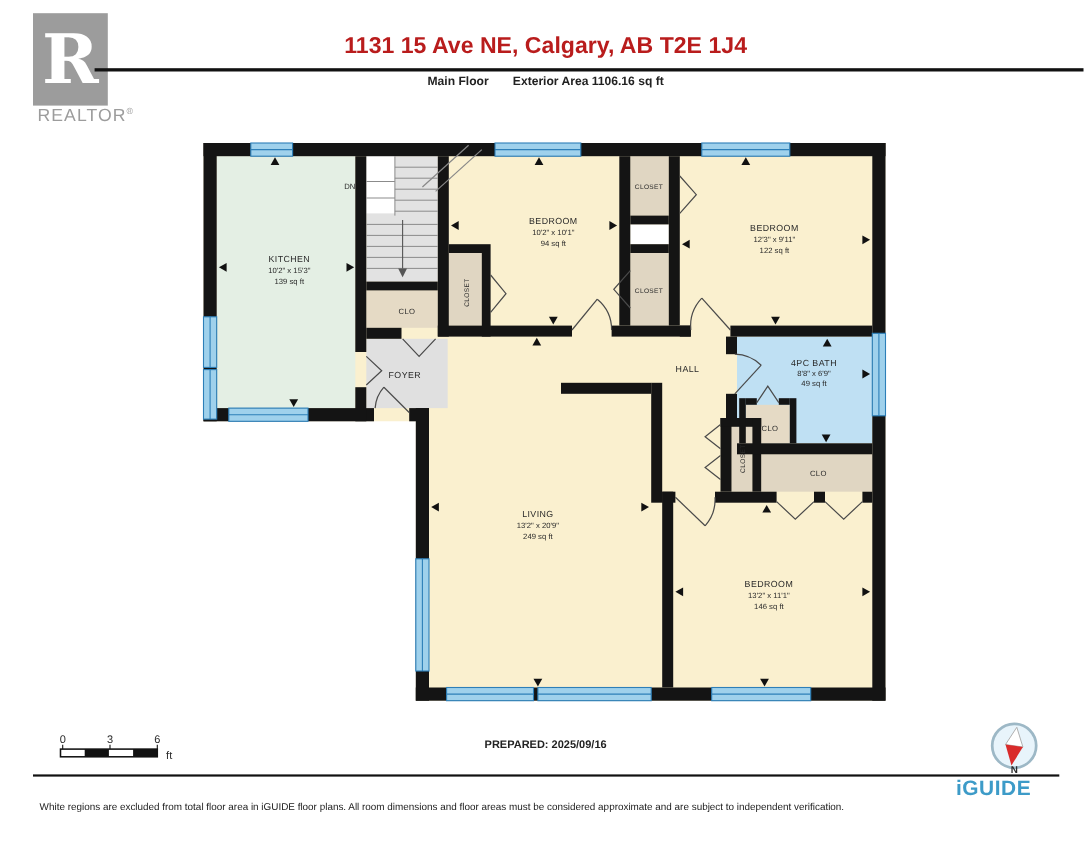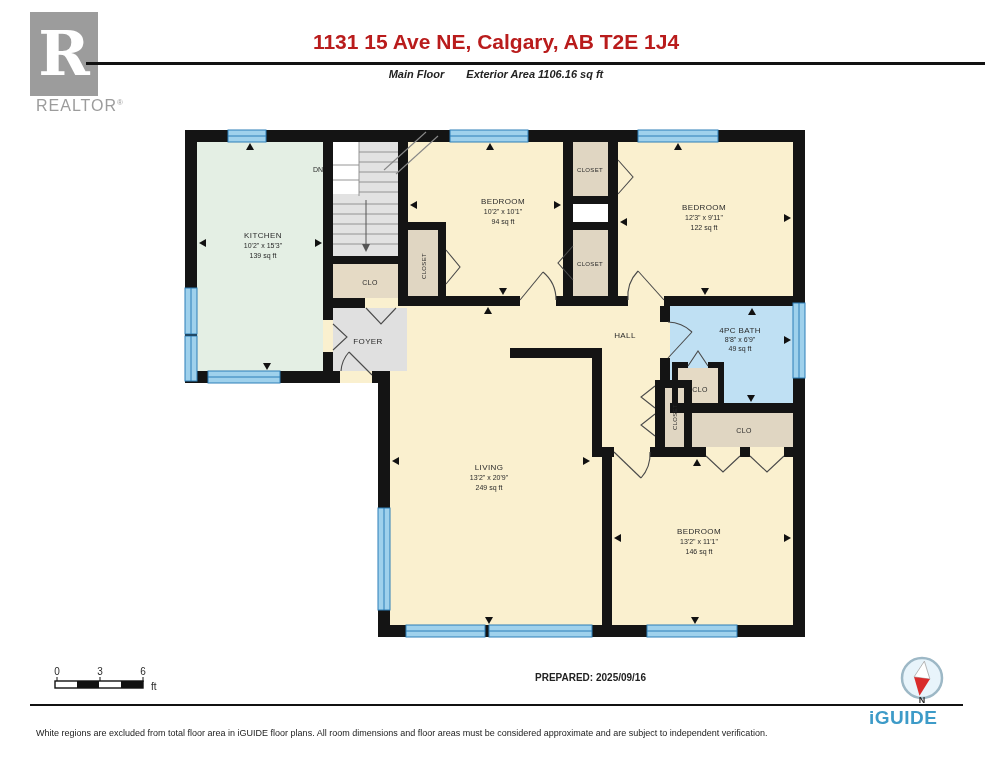--- a/index.html
+++ b/index.html
@@ -2,30 +2,30 @@
 <html><head>
 <meta charset="utf-8">
 <style>
   html,body{margin:0;padding:0;background:#ffffff;width:992px;height:768px;overflow:hidden;
     font-family:"Liberation Sans",sans-serif;color:#222;}
   #page{position:relative;width:992px;height:768px;background:#fff;}
   
   #realtor-box{position:absolute;left:30px;top:12px;width:68px;height:84px;background:#9c9c9c;
     display:flex;align-items:center;justify-content:center;}
   #realtor-box .r{font-family:"DejaVu Serif",serif;font-weight:bold;font-size:62px;color:#fff;line-height:1;}
-  #realtor-word{position:absolute;left:2px;top:97px;width:122px;text-align:right;color:#9c9c9c;
+  #realtor-word{position:absolute;left:17px;top:97px;width:122px;text-align:center;color:#9c9c9c;
     font-size:16px;letter-spacing:1px;}
   #realtor-word sup{font-size:8px;}
   #header-rule{position:absolute;left:86px;top:62px;width:899px;height:3px;background:#111;}
   #page-title{position:absolute;left:0;top:30px;width:992px;text-align:center;
     font-size:21px;font-weight:bold;color:#b91c1c;}
-  #subtitle{position:absolute;left:0;top:68px;width:992px;text-align:center;font-size:11px;font-weight:bold;color:#222;font-style:italic;}
+  #subtitle{position:absolute;left:0;top:68px;width:992px;text-align:center;font-size:11px;font-weight:bold;color:#222;}
   #subtitle .gap{display:inline-block;width:22px;}
   
-  #prepared{position:absolute;left:346px;top:672px;width:300px;text-align:right;font-size:10px;font-weight:bold;color:#222;}
+  #prepared{position:absolute;left:346px;top:672px;width:300px;text-align:center;font-size:10px;font-weight:bold;color:#222;}
   #footer-rule{position:absolute;left:30px;top:704px;width:933px;height:2px;background:#111;}
   #disclaimer{position:absolute;left:36px;top:712px;width:780px;font-size:9px;color:#222;margin-top:16px;}
   #iguide-logo{position:absolute;left:866px;top:707px;height:22px;display:flex;align-items:center;flex-direction:column;}
   #iguide-word{color:#3d9bc8;font-size:19px;font-weight:bold;letter-spacing:0.5px;margin-left:3px;}
   svg text{fill:#2a2a2a;}
   .rname{font-size:8px;letter-spacing:0.4px;}
   .rdim{font-size:7px;}
   .clo{font-size:7px;letter-spacing:0.3px;}
   .closet{font-size:6px;letter-spacing:0.3px;}
   .dn{font-size:7px;}

